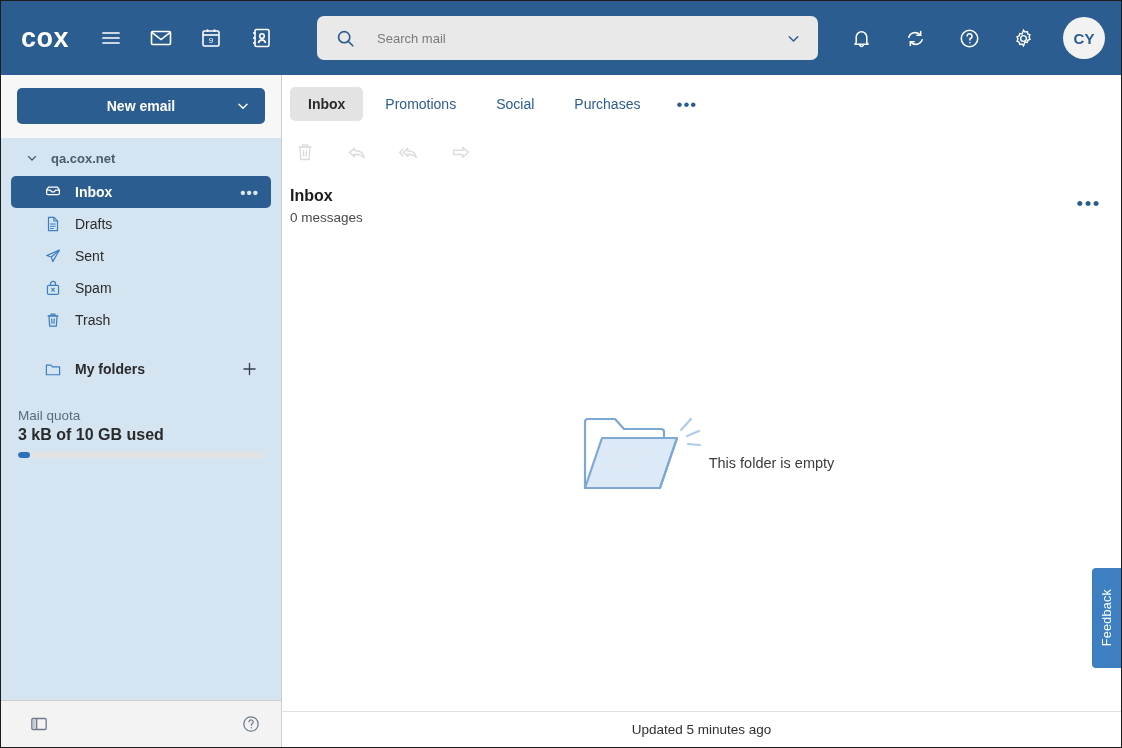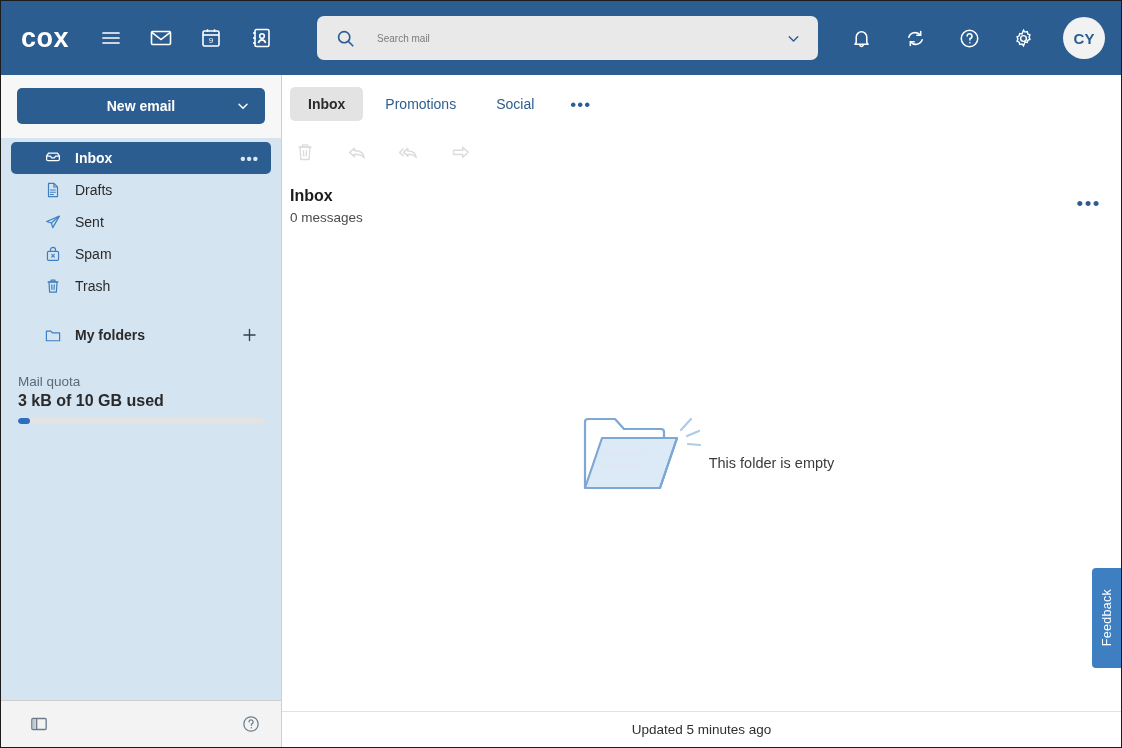--- a/index.html
+++ b/index.html
@@ -50,21 +50,21 @@
     border-radius: 7px;
     display: flex; align-items: center;
     padding: 0 14px 0 18px;
   }
   .searchwrap .sicon { color: #2c5d90; display: flex; }
   .search-input {
     flex: 1;
     border: none; outline: none;
     background: transparent;
     font-family: "Liberation Sans", sans-serif;
-    font-size: 10px;
+    font-size: 13px;
     color: #333;
     padding-left: 21px;
   }
   .search-input::placeholder { color: #7b7b7b; }
   .search-chev { color: #2c5d90; display: flex; padding-right: 2px; }
 
   .spacer { flex: 1; }
 
   .right-icons { display: flex; align-items: center; gap: 14px; margin-right: 2px; }
   .avatar {
@@ -382,20 +382,28 @@
         <button class="newmail">
           <span>New email</span>
           <span class="nm-chev">
             <svg width="16" height="16" viewBox="0 0 24 24" fill="none" stroke="currentColor" stroke-width="2.2" stroke-linecap="round">
               <polyline points="6,9.5 12,15.5 18,9.5"></polyline>
             </svg>
           </span>
         </button>
       </div>
 
+      <div class="acctrow">
+        <span class="chev">
+          <svg width="14" height="14" viewBox="0 0 24 24" fill="none" stroke="currentColor" stroke-width="2.1" stroke-linecap="round">
+            <polyline points="6,9.5 12,15.5 18,9.5"></polyline>
+          </svg>
+        </span>
+        <span>qa.cox.net</span>
+      </div>
 
       <div class="folders">
 
         <div class="frow active">
           <span class="ficon">
             <svg width="18" height="18" viewBox="0 0 24 24" fill="none" stroke="currentColor" stroke-width="1.7" stroke-linejoin="round">
               <path d="M3.5 13.5V9.2l2.6-3.6h11.8l2.6 3.6v4.3a2 2 0 0 1-2 2H5.5a2 2 0 0 1-2-2z"></path>
               <polyline points="3.5,9.6 8.6,9.6 10.2,11.8 13.8,11.8 15.4,9.6 20.5,9.6"></polyline>
             </svg>
           </span>
@@ -501,20 +509,23 @@
       <div class="tabs">
         <div class="tab active">
           <span>Inbox</span>
         </div>
         <div class="tab">
           <span>Promotions</span>
         </div>
         <div class="tab">
           <span>Social</span>
         </div>
+        <div class="tab">
+          <span>Purchases</span>
+        </div>
         <div class="tab-more">•••</div>
       </div>
 
       <div class="toolbar">
         <span class="tb">
           <svg width="22" height="22" viewBox="0 0 24 24" fill="none" stroke="currentColor" stroke-width="1.5" stroke-linejoin="round">
             <polyline points="4.8,6.6 19.2,6.6"></polyline>
             <path d="M6.6 6.6h10.8l-0.9 13.6H7.5z"></path>
             <path d="M9.4 6.6V4.2h5.2v2.4"></path>
             <line x1="10.3" y1="10" x2="10.6" y2="17"></line>

